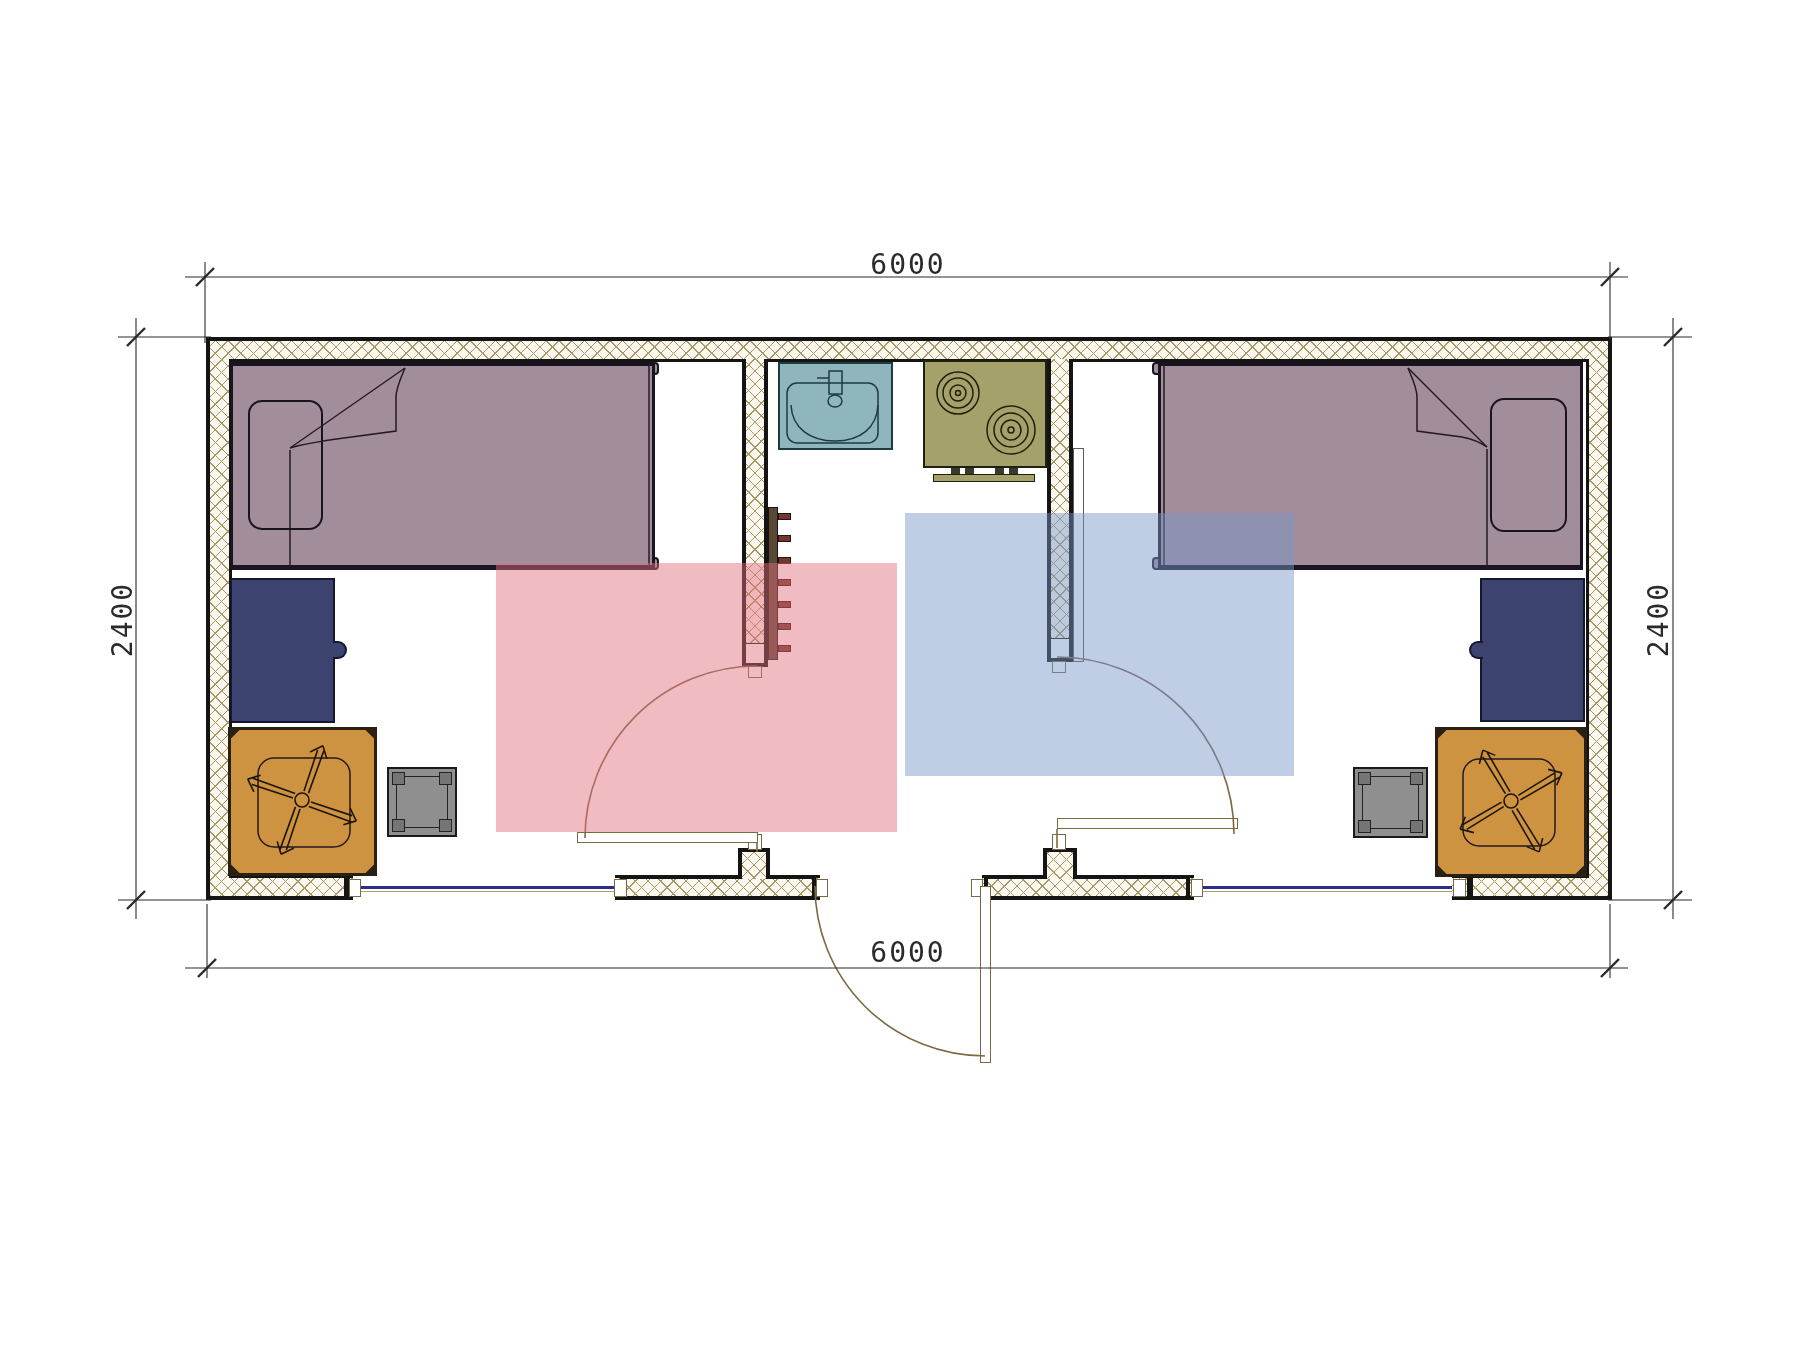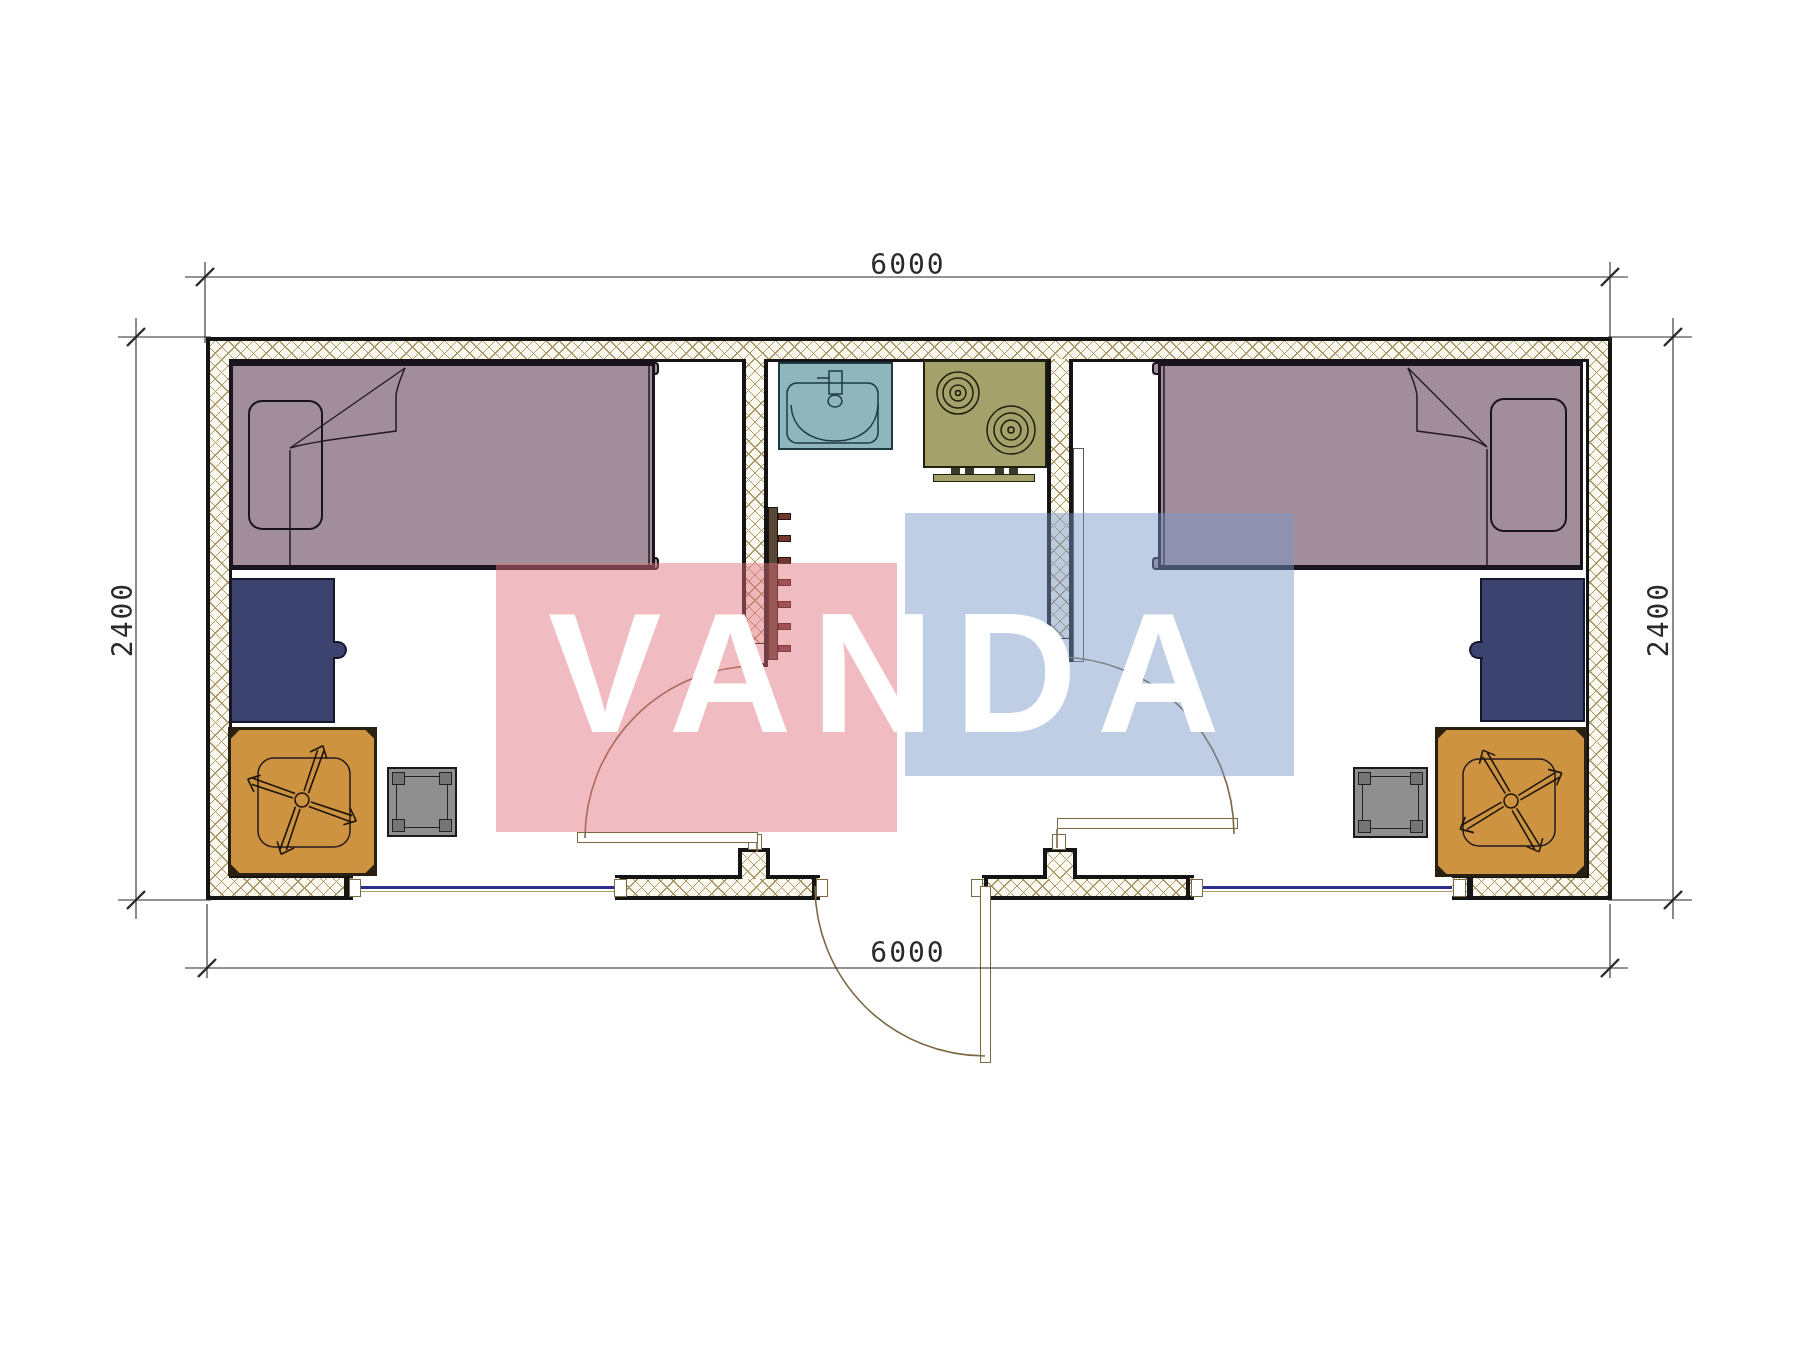--- a/index.html
+++ b/index.html
@@ -262,20 +262,19 @@
       <line class="dim" x1="1673" y1="318" x2="1673" y2="919"></line>
       <line class="dim" x1="1608" y1="337" x2="1692" y2="337"></line>
       <line class="dim" x1="1608" y1="900" x2="1692" y2="900"></line>
       <line class="tick" x1="1664" y1="346" x2="1682" y2="328"></line>
       <line class="tick" x1="1664" y1="909" x2="1682" y2="891"></line>
     </g>
   </svg>
 
   <div class="abs wm" style="left:496px;top:563px;width:401px;height:269px;background:var(--wm-pink);"></div>
   <div class="abs wm" style="left:905px;top:513px;width:389px;height:263px;background:var(--wm-blue);"></div>
-  <div class="abs wm-text" style="left:548px;top:588px;">VANDA</div>
 
   <div class="abs dimtext" style="left:848px;top:248px;width:120px;">6000</div>
   <div class="abs dimtext" style="left:848px;top:936px;width:120px;">6000</div>
   <div class="abs dimtext" style="left:62px;top:603px;width:120px;transform:rotate(-90deg);">2400</div>
   <div class="abs dimtext" style="left:1598px;top:603px;width:120px;transform:rotate(-90deg);">2400</div>
 
 </div>
 
 </body></html>

